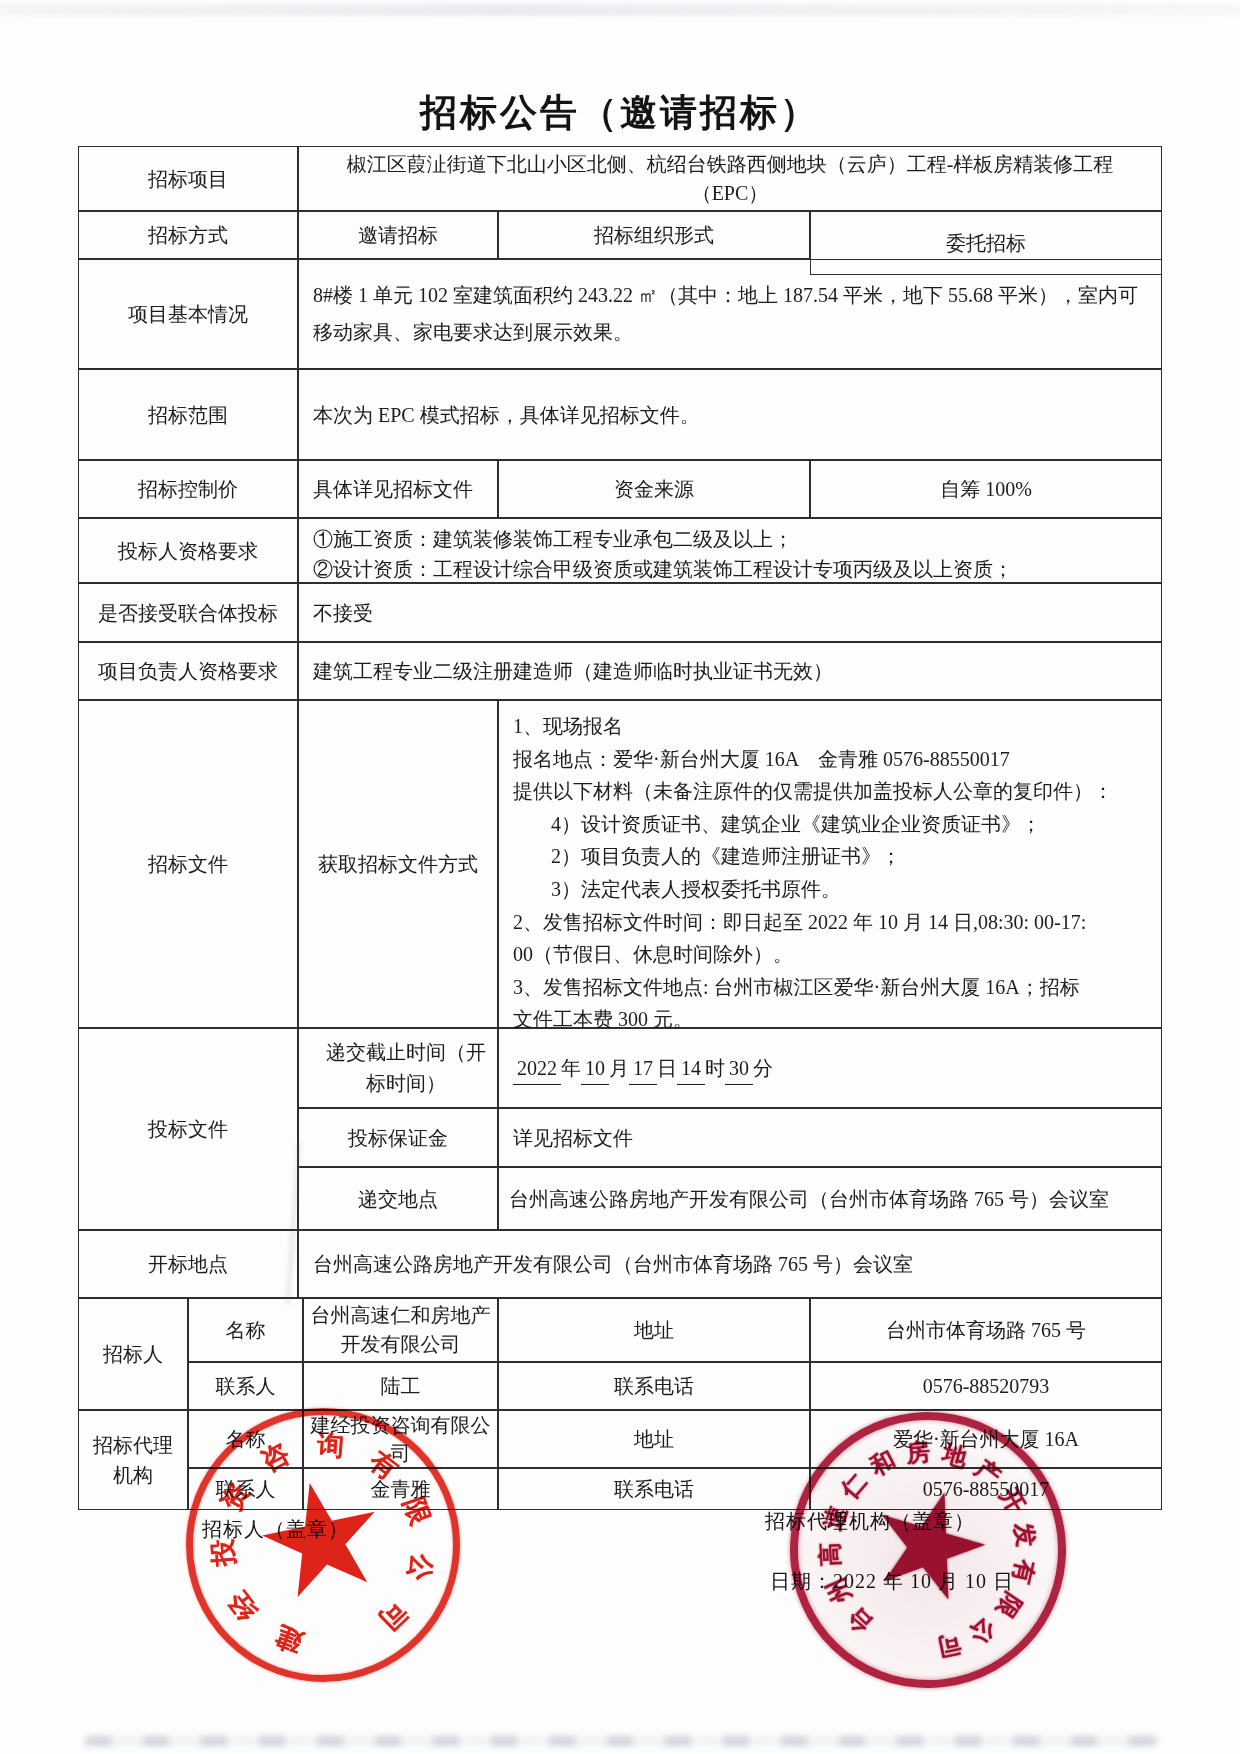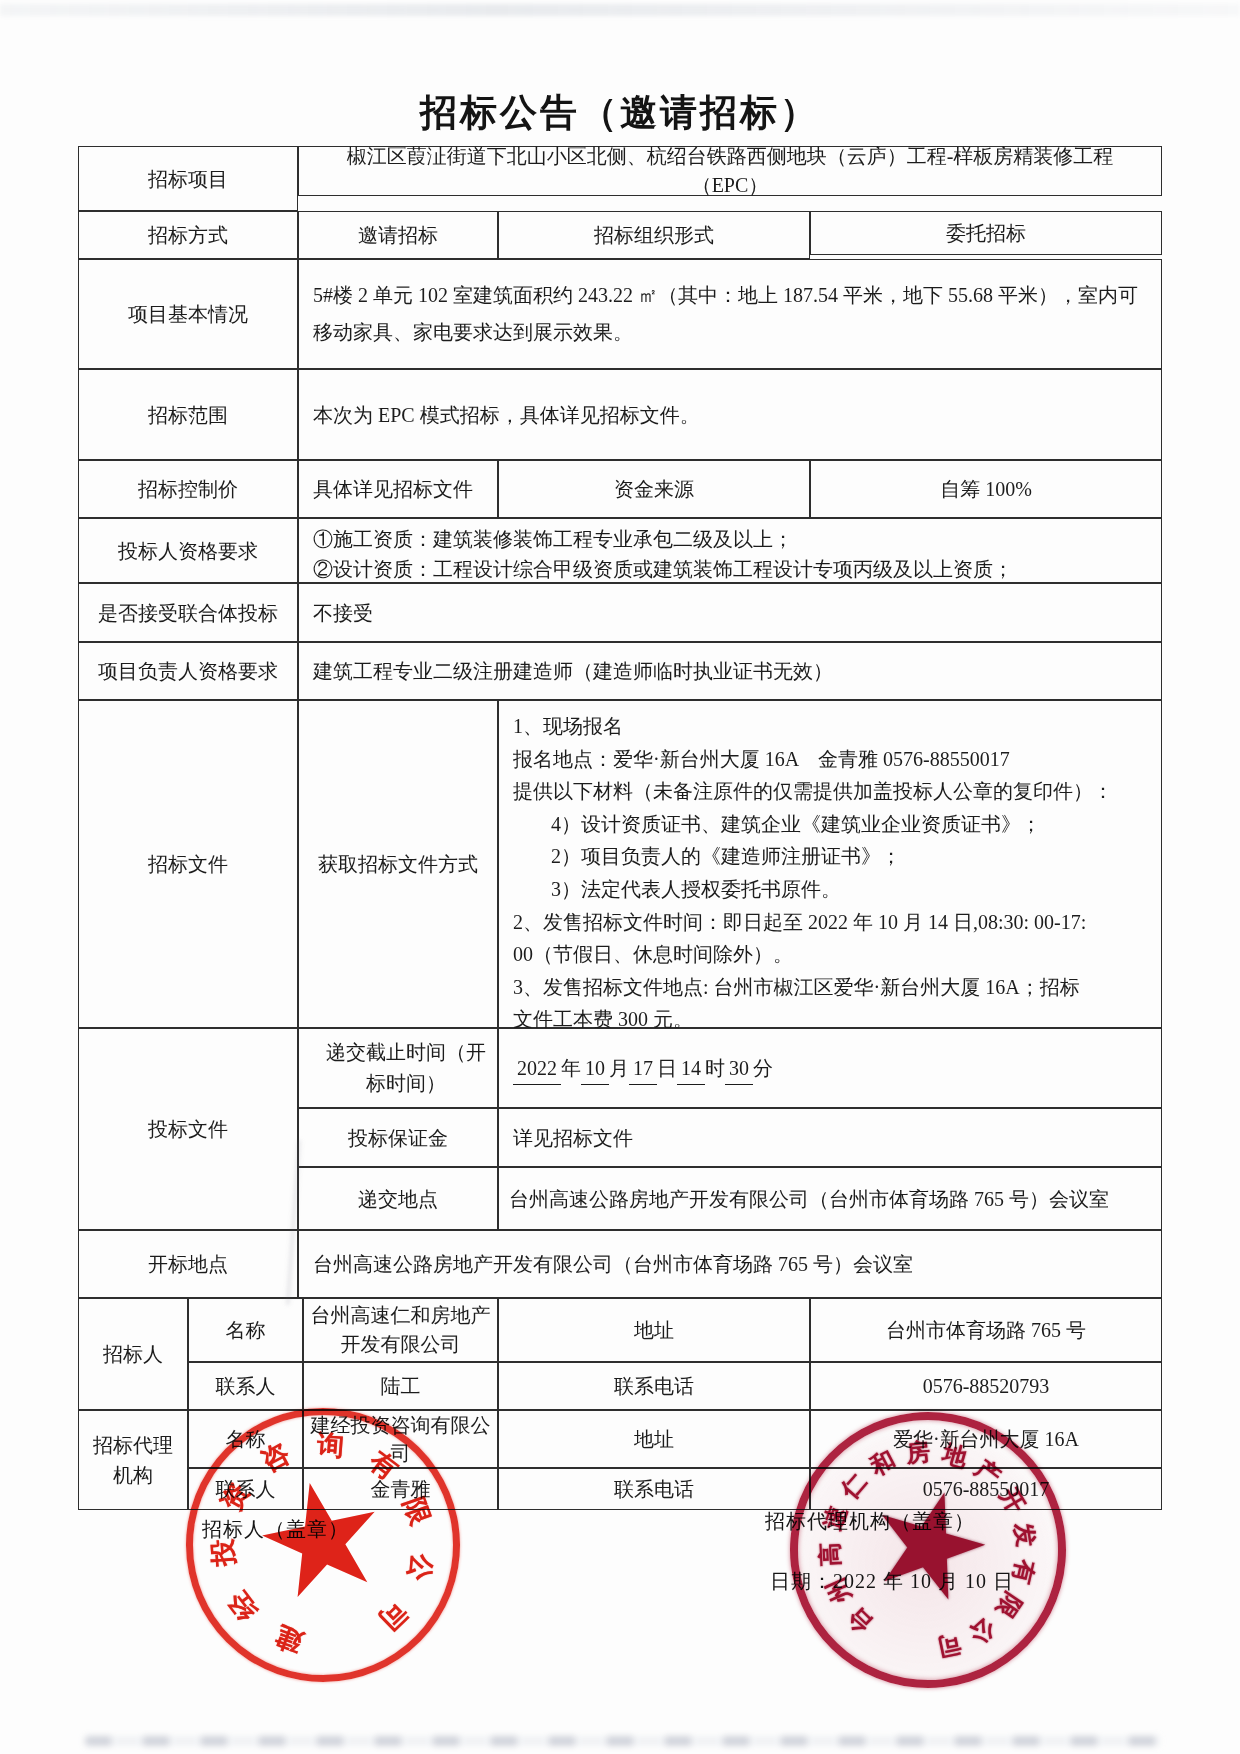--- a/index.html
+++ b/index.html
@@ -43,29 +43,29 @@
      filter:blur(2px);transform:rotate(4deg);}
 </style>
 </head>
 <body>
 
 <div id="page">
 
   <div class="title">招标公告（邀请招标）</div>
 
   <div class="cell" style="left:78px;top:146px;width:220px;height:65px;">招标项目</div>
-  <div class="cell" style="left:298px;top:146px;width:864px;height:50px;line-height:1.45;">椒江区葭沚街道下北山小区北侧、杭绍台铁路西侧地块（云庐）工程-样板房精装修工程（EPC）</div>
+  <div class="cell" style="left:298px;top:146px;width:864px;height:65px;line-height:1.45;">椒江区葭沚街道下北山小区北侧、杭绍台铁路西侧地块（云庐）工程-样板房精装修工程（EPC）</div>
 
   <div class="cell" style="left:78px;top:211px;width:220px;height:48px;">招标方式</div>
   <div class="cell" style="left:298px;top:211px;width:200px;height:48px;">邀请招标</div>
   <div class="cell" style="left:498px;top:211px;width:312px;height:48px;">招标组织形式</div>
-  <div class="cell" style="left:810px;top:211px;width:352px;height:44px;">委托招标</div>
+  <div class="cell" style="left:810px;top:211px;width:352px;height:64px;">委托招标</div>
 
   <div class="cell" style="left:78px;top:259px;width:220px;height:110px;">项目基本情况</div>
-  <div class="cell left" style="left:298px;top:259px;width:864px;height:110px;line-height:1.85;">5#楼 2 单元 102 室建筑面积约 243.22 ㎡（其中：地上 187.54 平米，地下 55.68 平米），室内可移动家具、家电要求达到展示效果。</div>
+  <div class="cell left" style="left:298px;top:259px;width:864px;height:110px;line-height:1.85;">8#楼 1 单元 102 室建筑面积约 243.22 ㎡（其中：地上 187.54 平米，地下 55.68 平米），室内可移动家具、家电要求达到展示效果。</div>
 
   <div class="cell" style="left:78px;top:369px;width:220px;height:91px;">招标范围</div>
   <div class="cell left" style="left:298px;top:369px;width:864px;height:91px;text-align:right;">本次为 EPC 模式招标，具体详见招标文件。</div>
 
   <div class="cell" style="left:78px;top:460px;width:220px;height:58px;">招标控制价</div>
   <div class="cell left" style="left:298px;top:460px;width:200px;height:58px;">具体详见招标文件</div>
   <div class="cell" style="left:498px;top:460px;width:312px;height:58px;">资金来源</div>
   <div class="cell" style="left:810px;top:460px;width:352px;height:58px;">自筹 100%</div>
 
   <div class="cell" style="left:78px;top:518px;width:220px;height:65px;">投标人资格要求</div>

